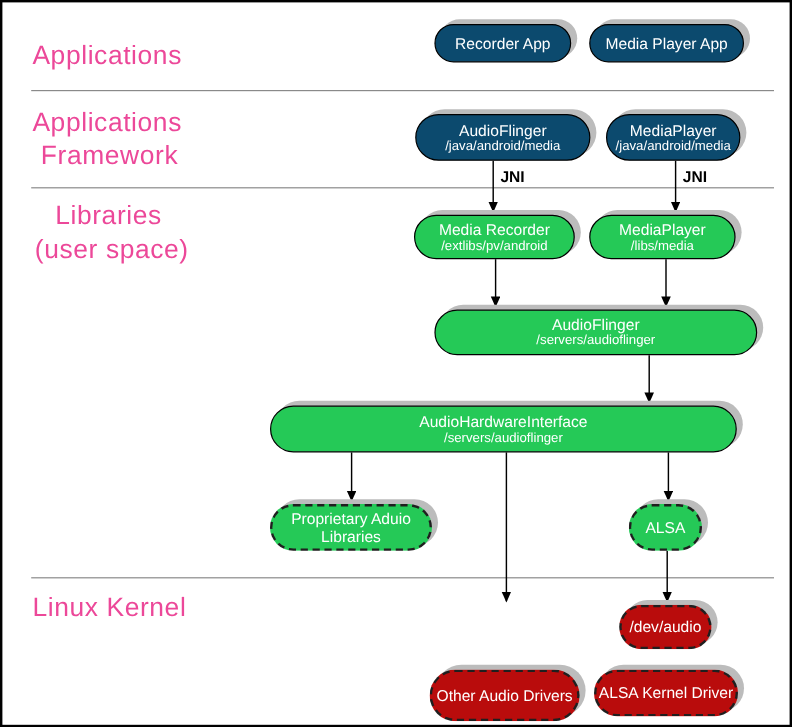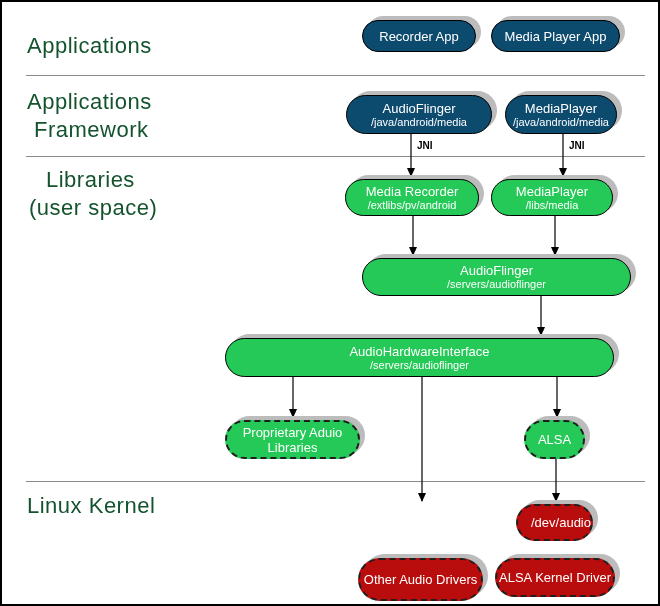--- a/index.html
+++ b/index.html
@@ -4,21 +4,21 @@
 <style>
   html,body { margin:0; padding:0; background:#fff; }
   .frame {
     position:relative; width:660px; height:606px; box-sizing:border-box;
     background:#ffffff; border:2px solid #000;
     font-family:"Liberation Sans", sans-serif; overflow:hidden;
   }
   .sep { position:absolute; left:24px; width:619px; height:1px; background:#8a8a8a; }
   #sep-1 { top:73px; } #sep-2 { top:154px; } #sep-3 { top:479px; }
 
-  .layer-label { position:absolute; color:#14532d; font-size:22px; line-height:28px; letter-spacing:0.5px; }
+  .layer-label { position:absolute; color:#ec4899; font-size:22px; line-height:28px; letter-spacing:0.5px; }
   #lbl-applications { left:25px; top:30px; }
   #lbl-framework   { left:25px; top:86px; }
   #lbl-framework .l2 { display:block; margin-left:7px; }
   #lbl-libraries   { left:27px; top:164px; }
   #lbl-libraries .l1 { display:block; margin-left:17px; }
   #lbl-kernel      { left:25px; top:490px; }
 
   .arrows { position:absolute; left:0; top:0; width:660px; height:606px; }
 
   .node {
@@ -38,25 +38,25 @@
   #n-media-player-app  { left:489px; top:18px;  width:129px; height:32px; }
   #n-media-recorder-fw { left:344px; top:93px;  width:146px; height:39px; }
   #n-media-player-fw   { left:503px; top:93px;  width:112px; height:39px; }
   #n-media-recorder-lib{ left:343px; top:177px; width:134px; height:37px; }
   #n-media-player-lib  { left:489px; top:177px; width:122px; height:37px; }
   #n-audioflinger      { left:360px; top:256px; width:269px; height:38px; }
   #n-ahi               { left:223px; top:336px; width:389px; height:39px;text-align:right; }
   #n-proprietary       { left:223px; top:418px; width:135px; height:39px; }
   #n-alsa              { left:522px; top:418px; width:61px;  height:39px; }
   #n-dev-eac           { left:377px; top:502px; width:85px;  height:37px; }
-  #n-dev-audio         { left:514px; top:502px; width:77px;  height:37px;align-items:flex-end; }
+  #n-dev-audio         { left:514px; top:502px; width:77px;  height:37px; }
   #n-other-drivers     { left:356px; top:556px; width:125px; height:43px; }
   #n-alsa-driver       { left:493px; top:556px; width:120px; height:39px; }
 
-  .jni { position:absolute; color:#000; font-size:10px; font-weight:bold; }
+  .jni { position:absolute; color:#000; font-size:13px; font-weight:bold; }
   #jni-left  { left:415px; top:138px; }
   #jni-right { left:567px; top:138px; }
 </style>
 </head>
 <body>
 
 <div class="frame">
 
   <div class="sep" id="sep-1"></div>
   <div class="sep" id="sep-2"></div>

